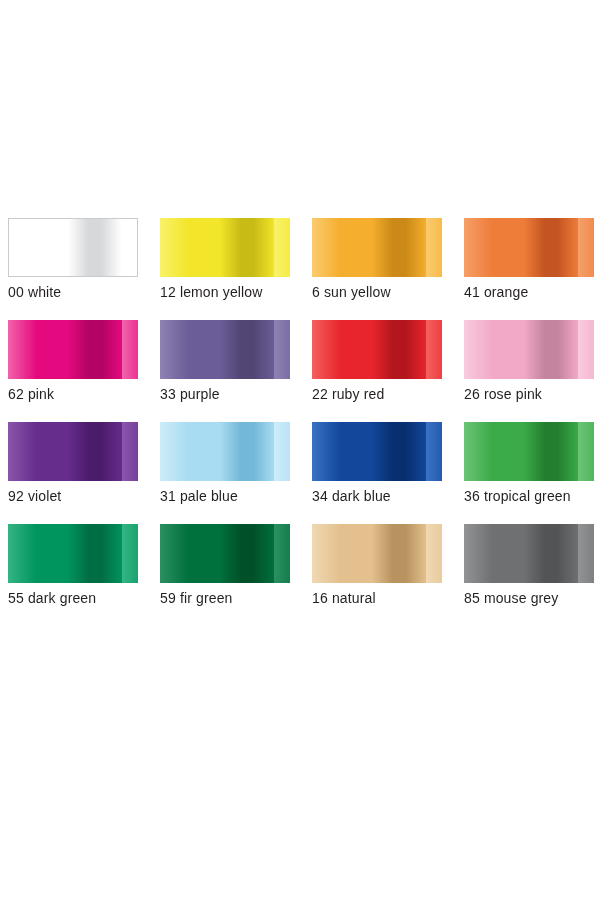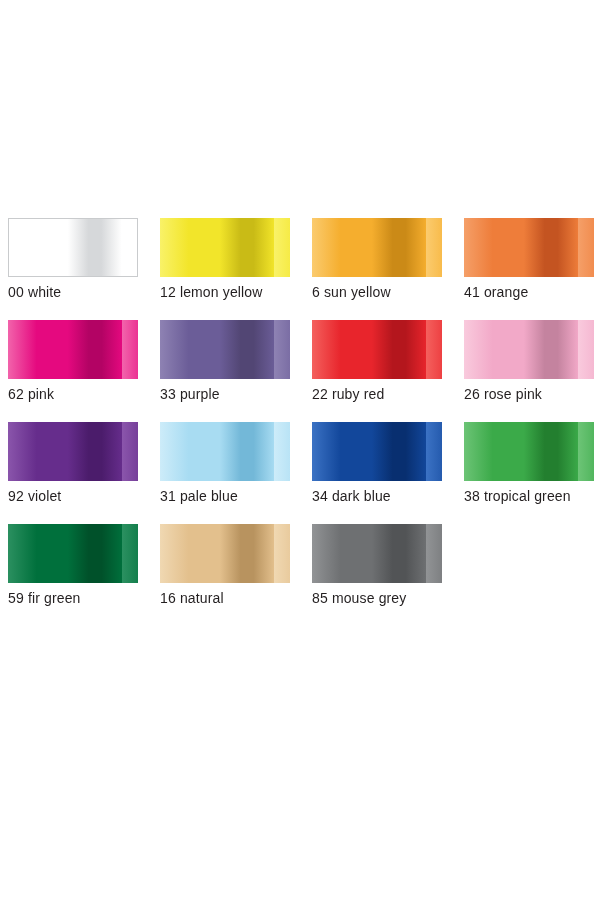--- a/index.html
+++ b/index.html
@@ -164,21 +164,28 @@
           <div class="swatch-base" style="background: rgb(18, 71, 155);"></div>
           <div class="swatch-ribs" style="background: repeating-linear-gradient(to right, rgb(59, 114, 196) 0px, rgb(18, 71, 155) 22%, rgb(18, 71, 155) 46%, rgb(8, 47, 112) 62%, rgb(8, 47, 112) 72%, rgb(18, 71, 155) 88%, rgb(59, 114, 196) 14.444px);"></div>
         </div>
         <div class="swatch-label">34 dark blue</div>
       </div>
       <div class="swatch-cell">
         <div class="swatch-chip">
           <div class="swatch-base" style="background: rgb(59, 170, 73);"></div>
           <div class="swatch-ribs" style="background: repeating-linear-gradient(to right, rgb(108, 196, 118) 0px, rgb(59, 170, 73) 22%, rgb(59, 170, 73) 46%, rgb(35, 127, 47) 62%, rgb(35, 127, 47) 72%, rgb(59, 170, 73) 88%, rgb(108, 196, 118) 16.25px);"></div>
         </div>
-        <div class="swatch-label">38 tropical green</div>
+        <div class="swatch-label">36 tropical green</div>
+      </div>
+      <div class="swatch-cell">
+        <div class="swatch-chip">
+          <div class="swatch-base" style="background: rgb(0, 148, 94);"></div>
+          <div class="swatch-ribs" style="background: repeating-linear-gradient(to right, rgb(52, 181, 131) 0px, rgb(0, 148, 94) 22%, rgb(0, 148, 94) 46%, rgb(0, 110, 68) 62%, rgb(0, 110, 68) 72%, rgb(0, 148, 94) 88%, rgb(52, 181, 131) 16.25px);"></div>
+        </div>
+        <div class="swatch-label">55 dark green</div>
       </div>
       <div class="swatch-cell">
         <div class="swatch-chip">
           <div class="swatch-base" style="background: rgb(0, 112, 60);"></div>
           <div class="swatch-ribs" style="background: repeating-linear-gradient(to right, rgb(43, 144, 96) 0px, rgb(0, 112, 60) 22%, rgb(0, 112, 60) 46%, rgb(0, 81, 42) 62%, rgb(0, 81, 42) 72%, rgb(0, 112, 60) 88%, rgb(43, 144, 96) 16.25px);"></div>
         </div>
         <div class="swatch-label">59 fir green</div>
       </div>
       <div class="swatch-cell">
         <div class="swatch-chip">

